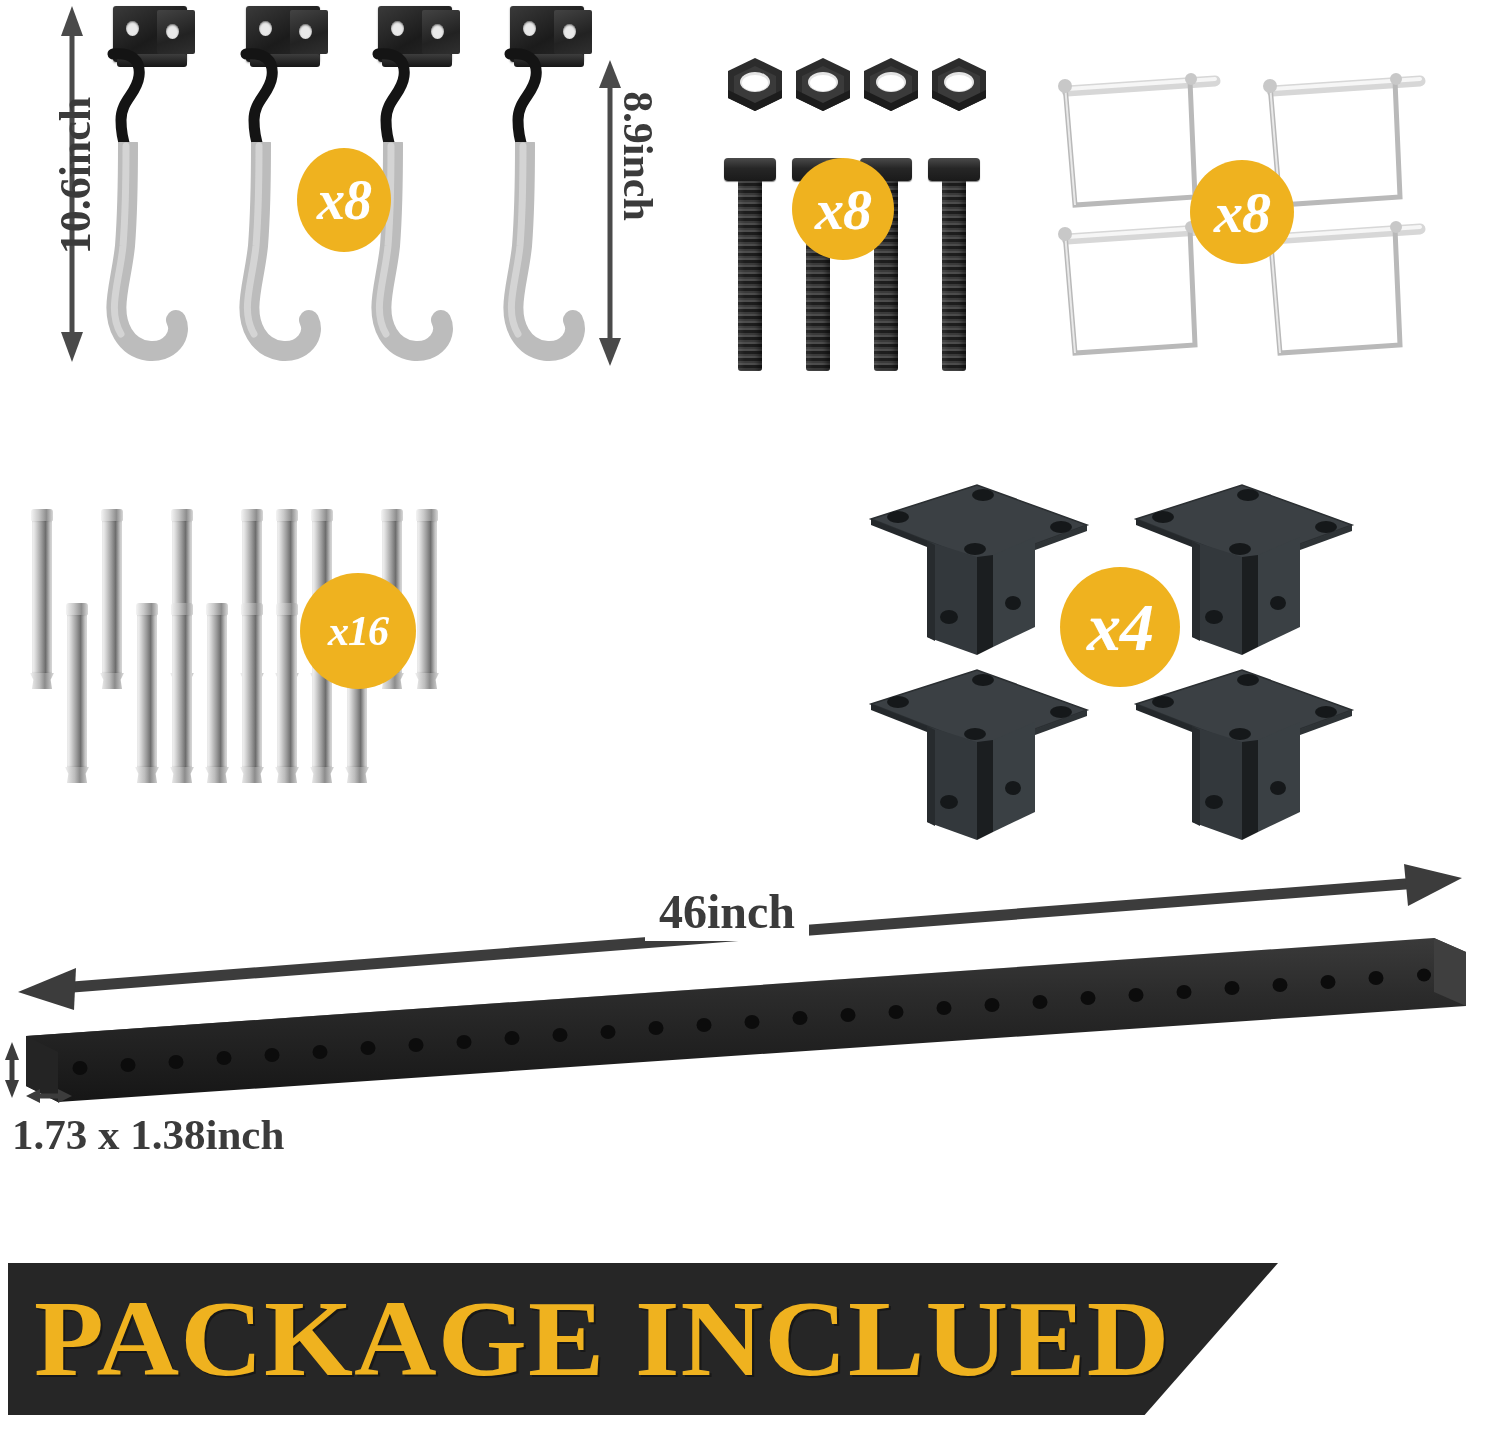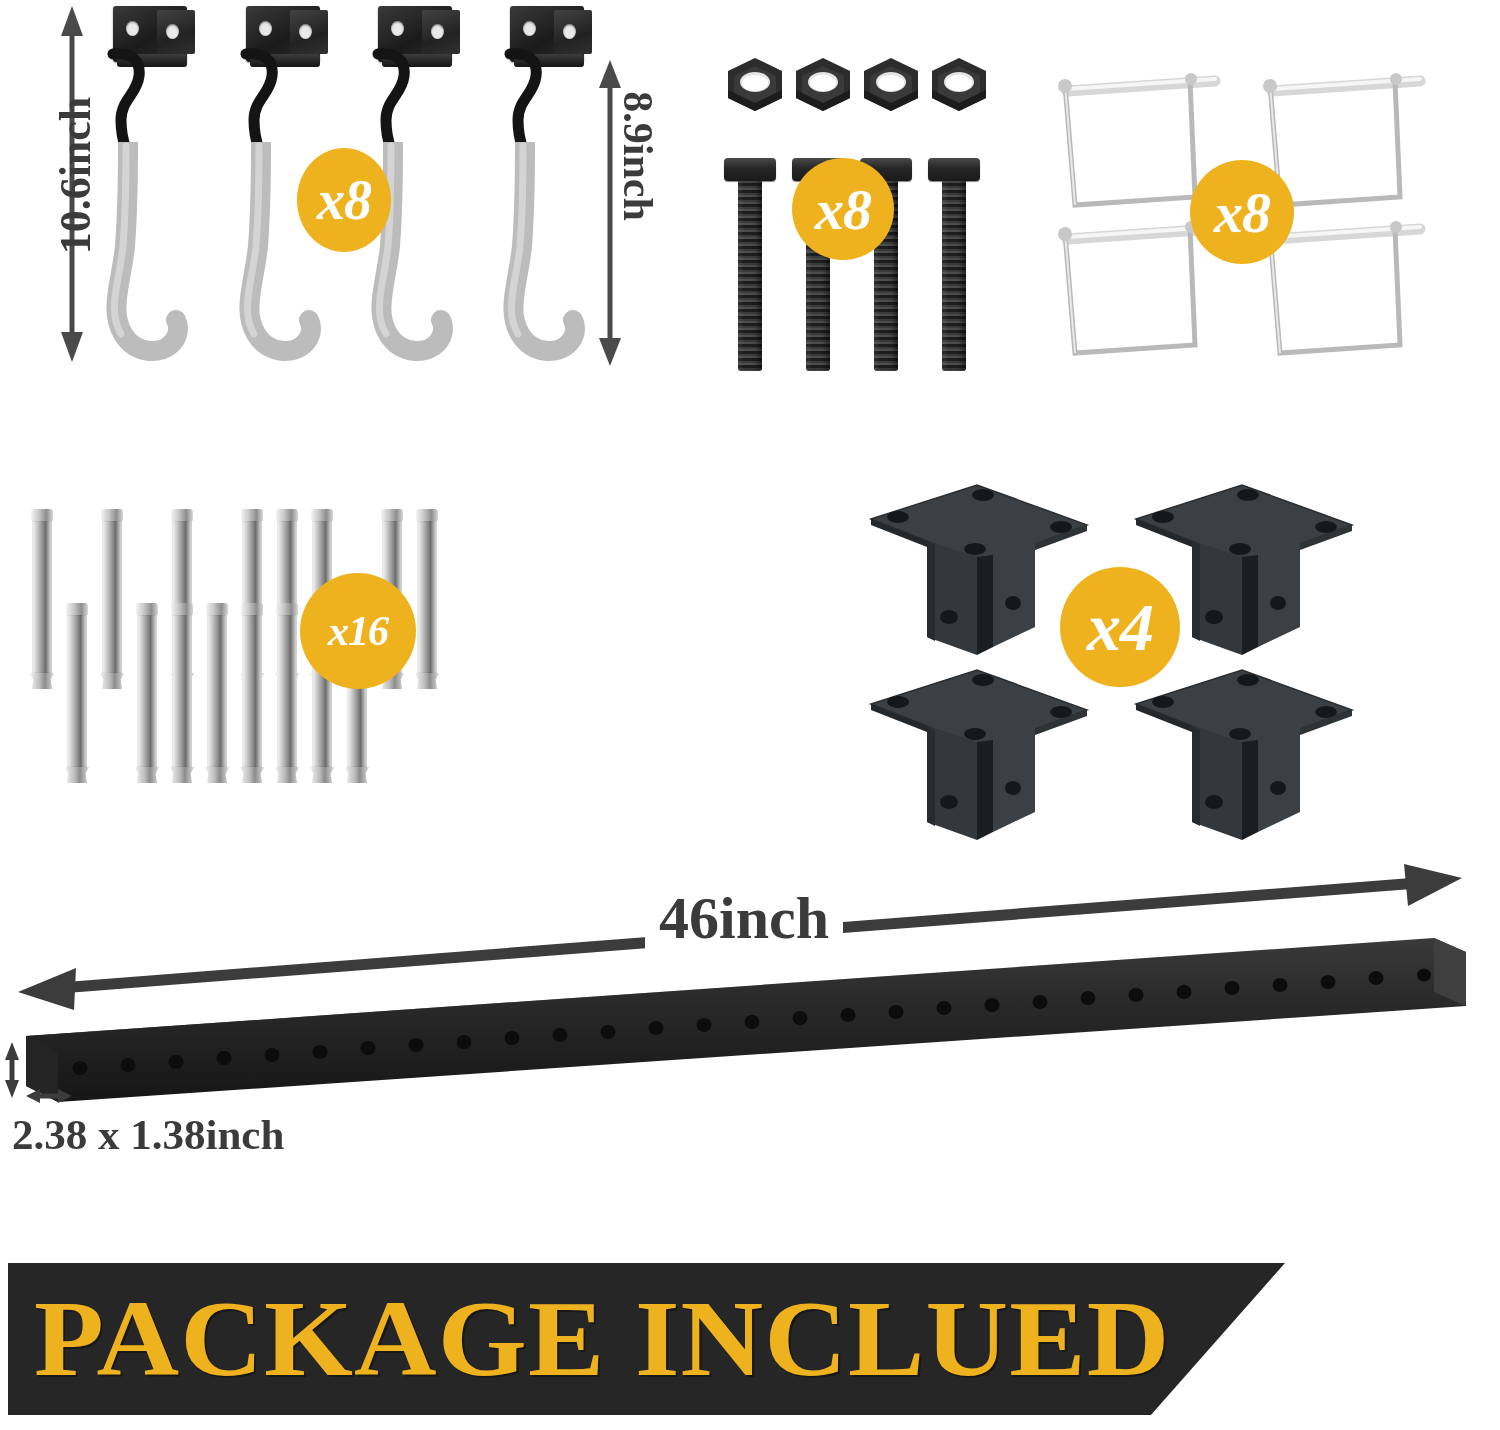--- a/index.html
+++ b/index.html
@@ -125,21 +125,20 @@
   
   #rail-group { left: 0; top: 820px; width: 1500px; height: 400px; }
 
   
   #banner {
     position: absolute; left: 8px; top: 1263px;
     width: 1270px; height: 152px;
     background: #262626;
     clip-path: polygon(0 0, 100% 0, 89.5% 100%, 0 100%);
     z-index: 50;
-    padding-left: 7px;
   }
   #banner .banner-text {
     position: absolute; left: 26px; top: 50%;
     transform: translateY(-50%);
     font-family: "Liberation Serif", serif;
     font-weight: bold;
     font-size: 108px;
     line-height: 1;
     color: #EFB21F;
     letter-spacing: 1px;
@@ -557,23 +556,23 @@
       <g>
         <line x1="12" y1="232" x2="12" y2="268" stroke="#3c3c3c" stroke-width="5"></line>
         <polygon points="12,222 5,240 19,240" fill="#3c3c3c"></polygon>
         <polygon points="12,278 5,260 19,260" fill="#3c3c3c"></polygon>
         <line x1="34" y1="276" x2="64" y2="276" stroke="#3c3c3c" stroke-width="5"></line>
         <polygon points="26,276 40,269 40,283" fill="#3c3c3c"></polygon>
         <polygon points="72,276 58,269 58,283" fill="#3c3c3c"></polygon>
       </g>
     </svg>
 
-    <div class="dimlabel" style="left:645px; top:62px; font-size:60px; background:#ffffff; padding:2px 14px;">46inch</div>
-
-    <div class="dimlabel" style="left:12px; top:290px; font-size:43px;">2.38 x 1.38inch</div>
+    <div class="dimlabel" style="left:645px; top:62px; font-size:48px; background:#ffffff; padding:2px 14px;">46inch</div>
+
+    <div class="dimlabel" style="left:12px; top:290px; font-size:43px;">1.73 x 1.38inch</div>
 
   </div>
 
   <div id="banner">
     <div class="banner-text">PACKAGE INCLUED</div>
   </div>
 
 </div>
 
 </body></html>

